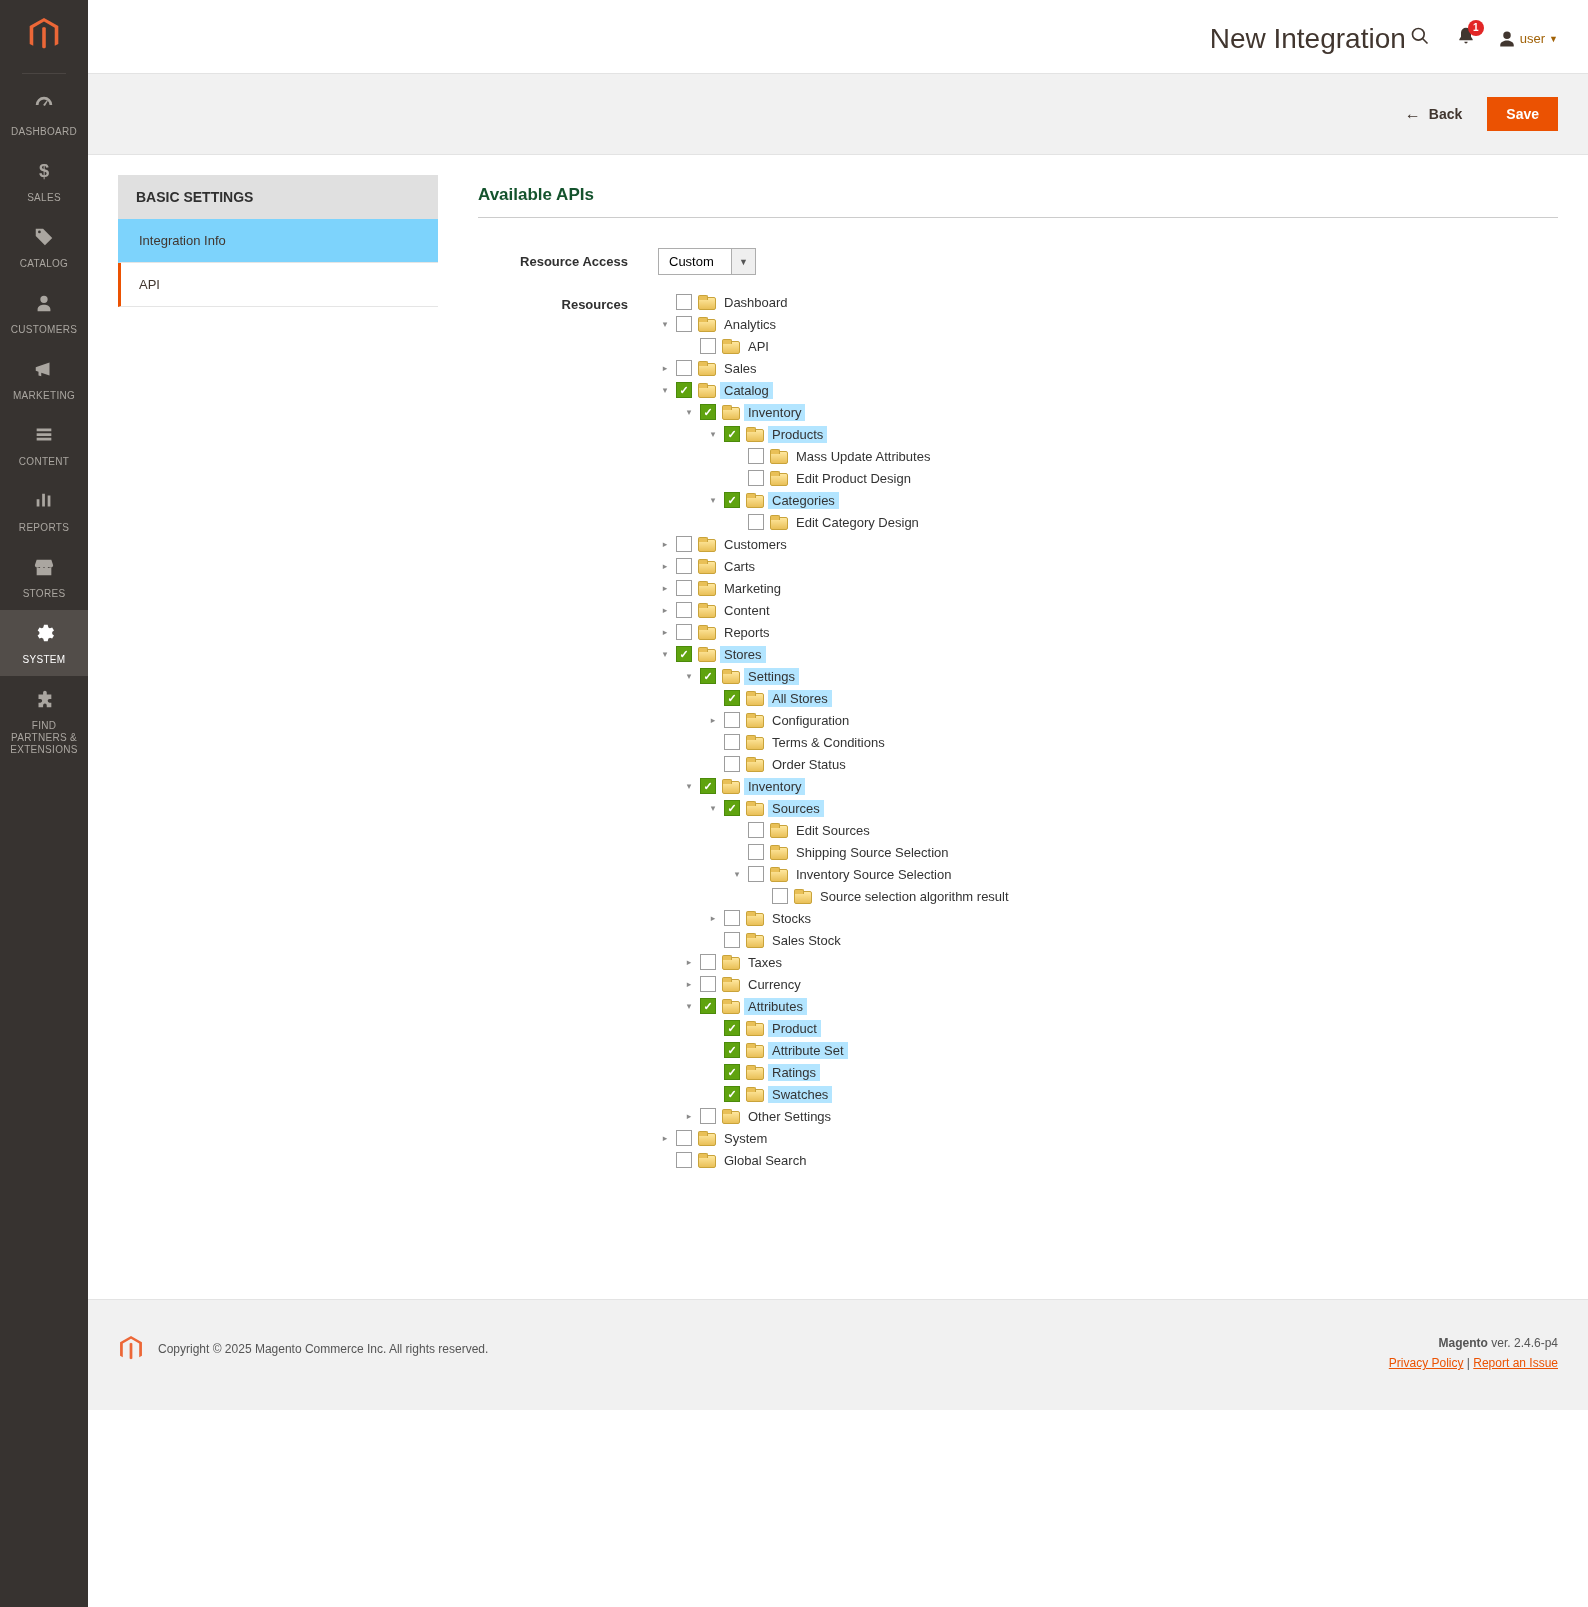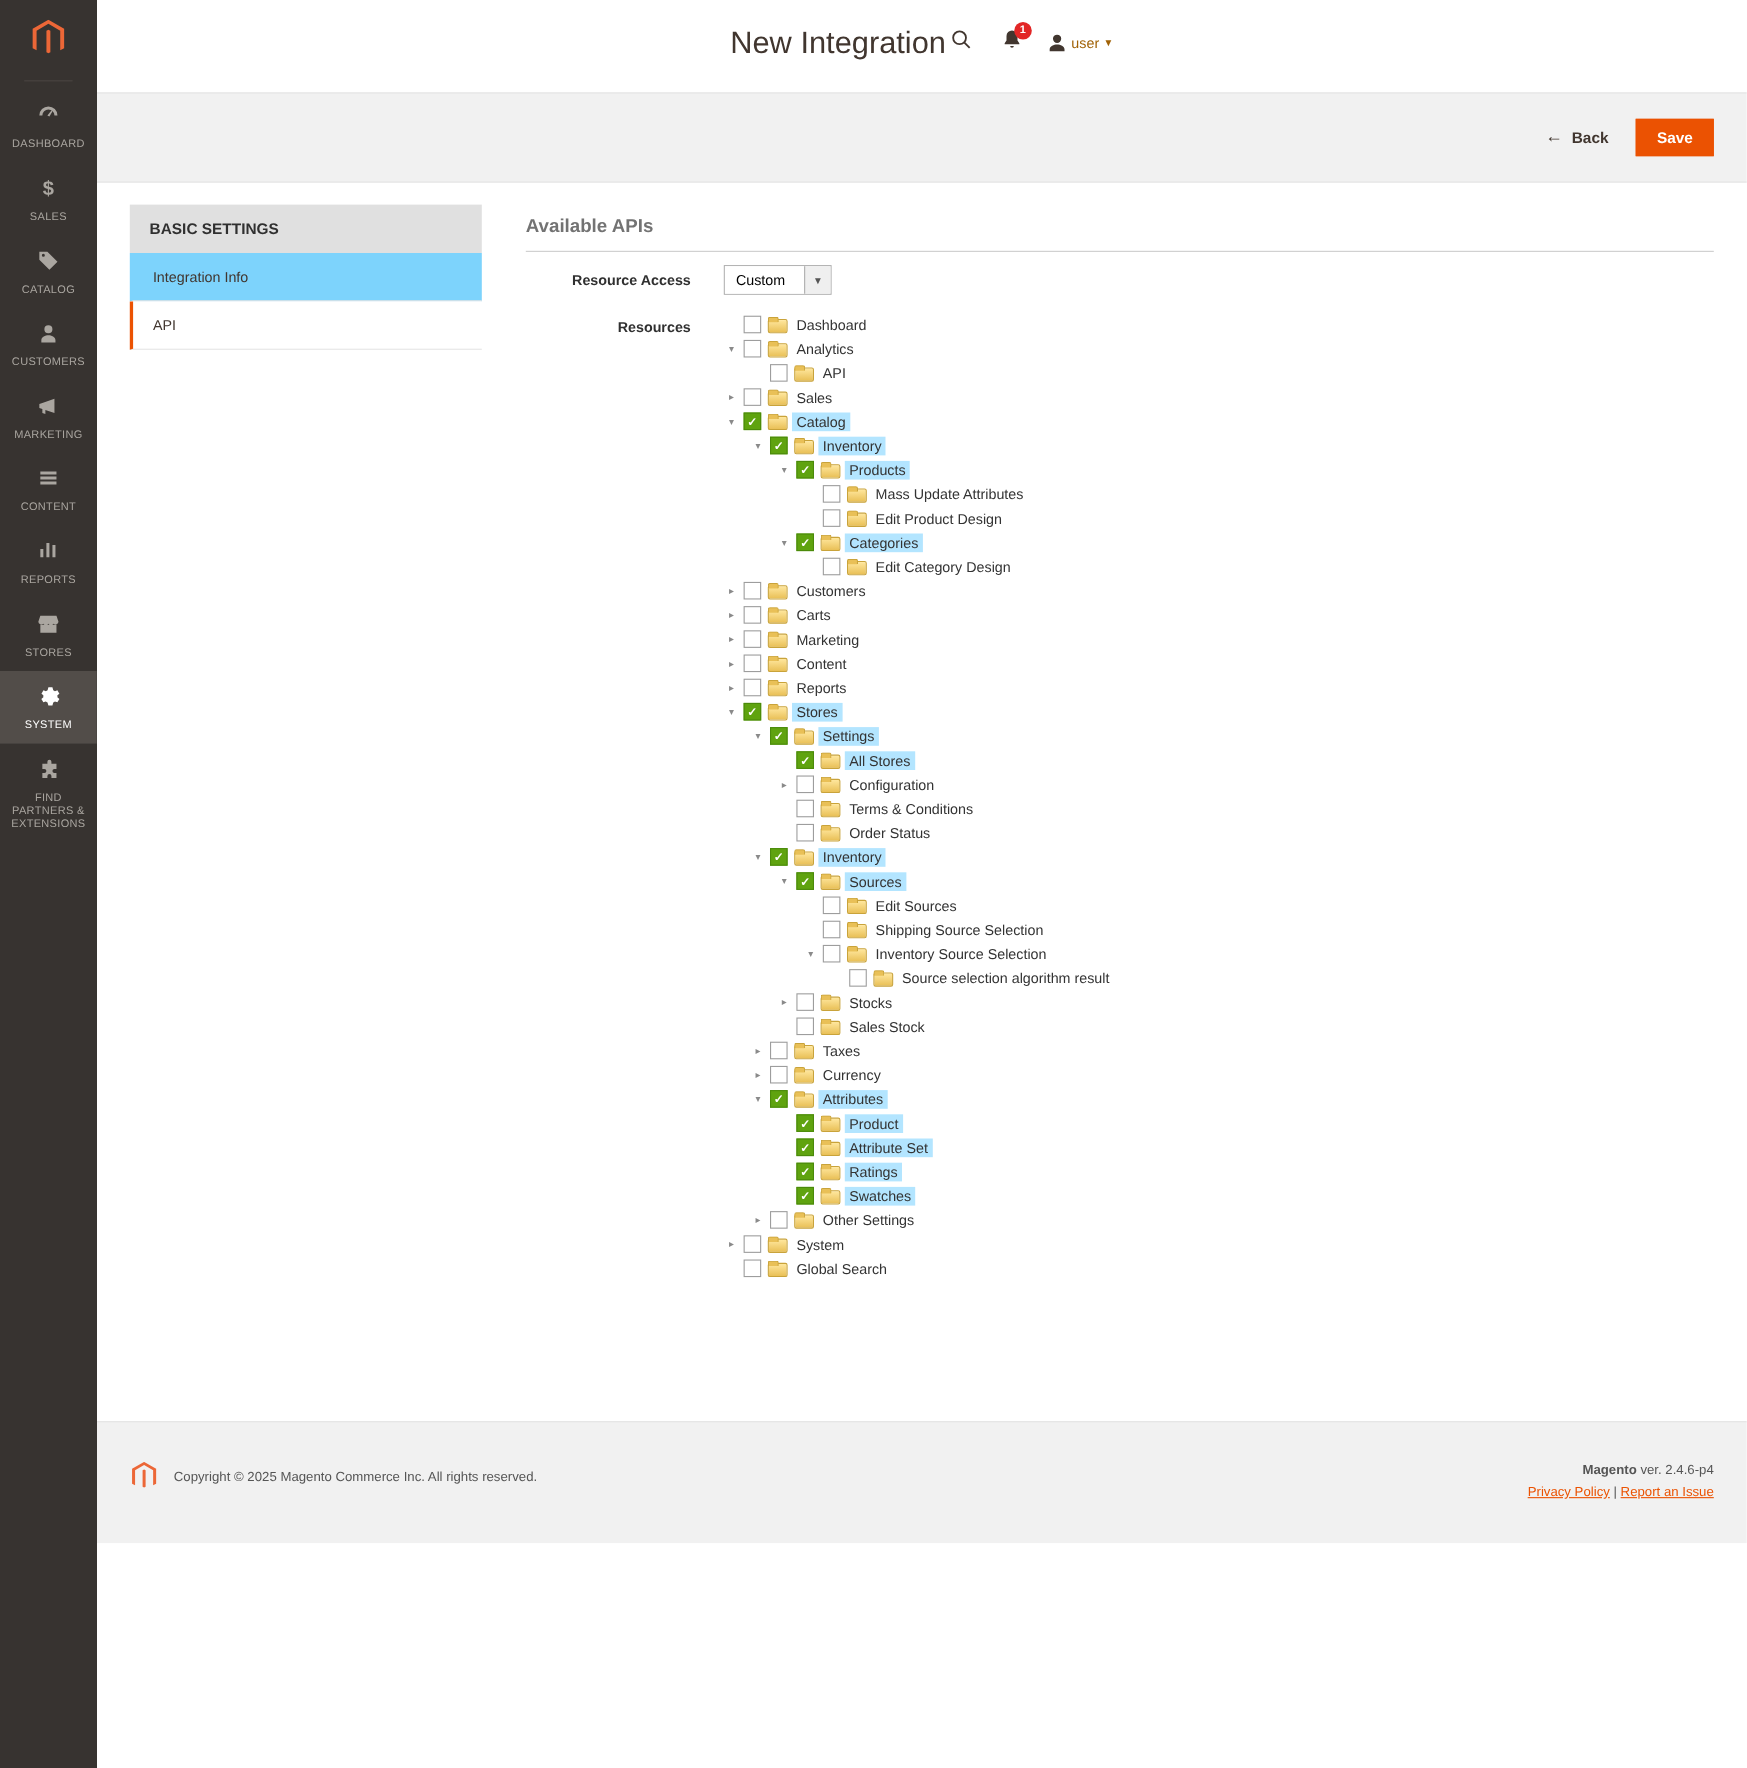--- a/index.html
+++ b/index.html
@@ -6,39 +6,39 @@
 body{font-family:'Helvetica Neue',Helvetica,Arial,sans-serif;font-size:13px;color:#333;background:#fff}
 .admin-menu{position:fixed;left:0;top:0;width:88px;height:100vh;background:#373330;z-index:100}
 .logo-box{padding:18px 0 10px;text-align:center}
 .logo-svg{width:34px;height:34px}
 .menu-divider{border-top:1px solid #4a4542;margin:8px 22px}
 .menu-item{display:block;text-align:center;padding:12px 4px 10px;text-decoration:none;color:#aaa6a0;font-size:10px;cursor:pointer}
 .menu-item.active{background:#524d49;color:#fff}
 .menu-item .mi-icon{display:block;font-size:22px;margin-bottom:4px;color:inherit}
 .menu-item .mi-label{display:block;letter-spacing:.03em;line-height:1.2}
 .page-wrap{margin-left:88px}
-.page-header{padding:22px 30px 28px;display:flex;justify-content:center;align-items:center}
+.page-header{padding:22px 30px 18px;display:flex;justify-content:flex-end;align-items:center}
 .page-title{font-size:28px;font-weight:400;color:#41362f}
 .header-right{display:flex;align-items:center;gap:18px}
 .hdr-btn{background:none;border:none;cursor:pointer;color:#41362f;font-size:20px;position:relative;padding:4px}
 .notif-badge{position:absolute;top:-2px;right:-4px;background:#e22626;color:#fff;font-size:10px;border-radius:9px;min-width:16px;height:16px;line-height:16px;text-align:center;font-weight:600}
 .user-menu{display:flex;align-items:center;gap:4px;cursor:pointer;color:#a16207;font-size:13px}
 .user-menu .u-icon{font-size:18px}
 .action-bar{background:#f1f1f1;border-top:1px solid #e3e3e3;border-bottom:1px solid #e3e3e3;padding:22px 30px;display:flex;justify-content:flex-end;gap:6px;align-items:center}
 .btn{font-size:14px;padding:8px 18px;border:1px solid transparent;cursor:pointer;display:inline-flex;align-items:center;gap:8px}
 .btn-back{background:transparent;color:#41362f;font-weight:600}
 .btn-back .arrow{font-size:16px}
 .btn-save{background:#eb5202;color:#fff;font-weight:600;border-color:#eb5202}
 .content{display:flex;padding:20px 30px;gap:40px}
 .side-panel{width:320px;flex-shrink:0}
 .sp-header{background:#e0e0e0;padding:14px 18px;font-size:14px;font-weight:600;color:#303030}
 .sp-item{background:#7dd3fc;padding:14px 18px;font-size:13px;color:#41362f;border-bottom:1px solid #e5e5e5;cursor:pointer;border-left:3px solid transparent}
 .sp-item.active{background:#fff;border-left:3px solid #eb5202;font-weight:400}
 .main-panel{flex:1}
-.section-title{font-size:17px;color:#737373;padding:10px 0 12px;border-bottom:1px solid #ccc;margin-bottom:12px}
+.section-title{font-size:17px;color:#14532d;padding:10px 0 12px;border-bottom:1px solid #ccc;margin-bottom:30px}
 .form-row{display:flex;align-items:flex-start;margin-bottom:16px}
 .form-label{width:180px;text-align:right;padding-right:30px;font-size:13px;font-weight:600;color:#303030;padding-top:6px}
 .form-control{flex:1}
 .select-wrap{display:inline-flex;border:1px solid #adadad}
 .select-wrap select{border:none;background:#fff;padding:5px 10px;font-size:13px;appearance:none;min-width:72px}
 .select-caret{background:#efefef;border-left:1px solid #adadad;width:24px;display:flex;align-items:center;justify-content:center;font-size:9px;color:#555}
 .tree{font-size:13px}
 .tree ul{list-style:none;padding-left:24px}
 .tree>ul{padding-left:0}
 .tree li{position:relative}

